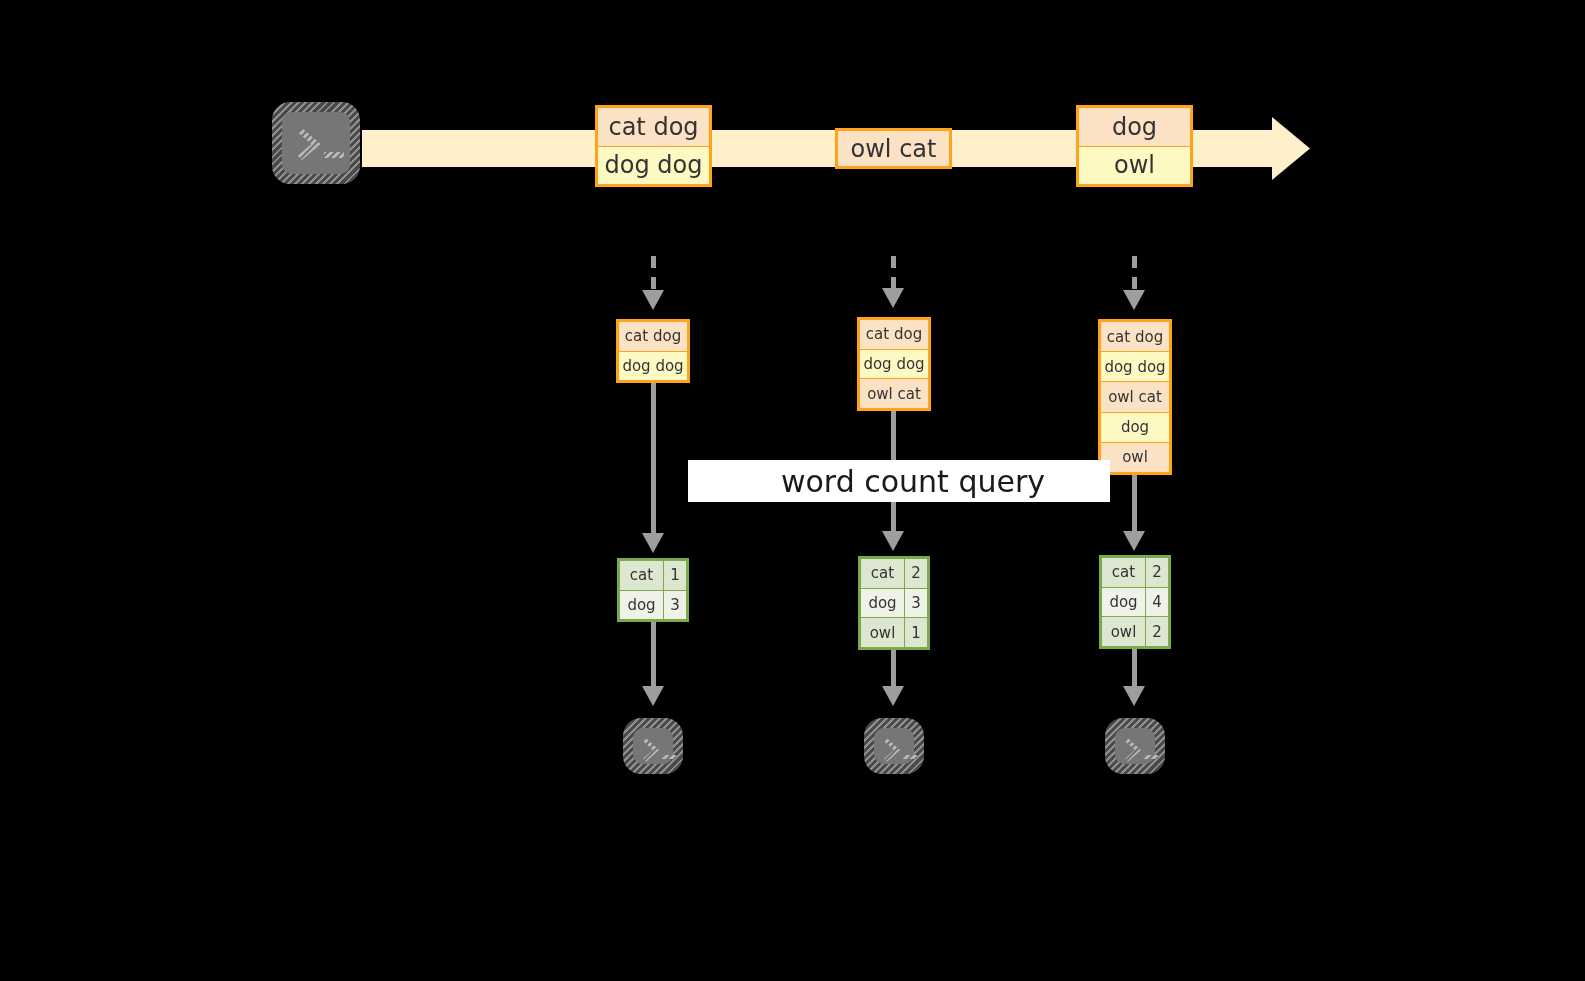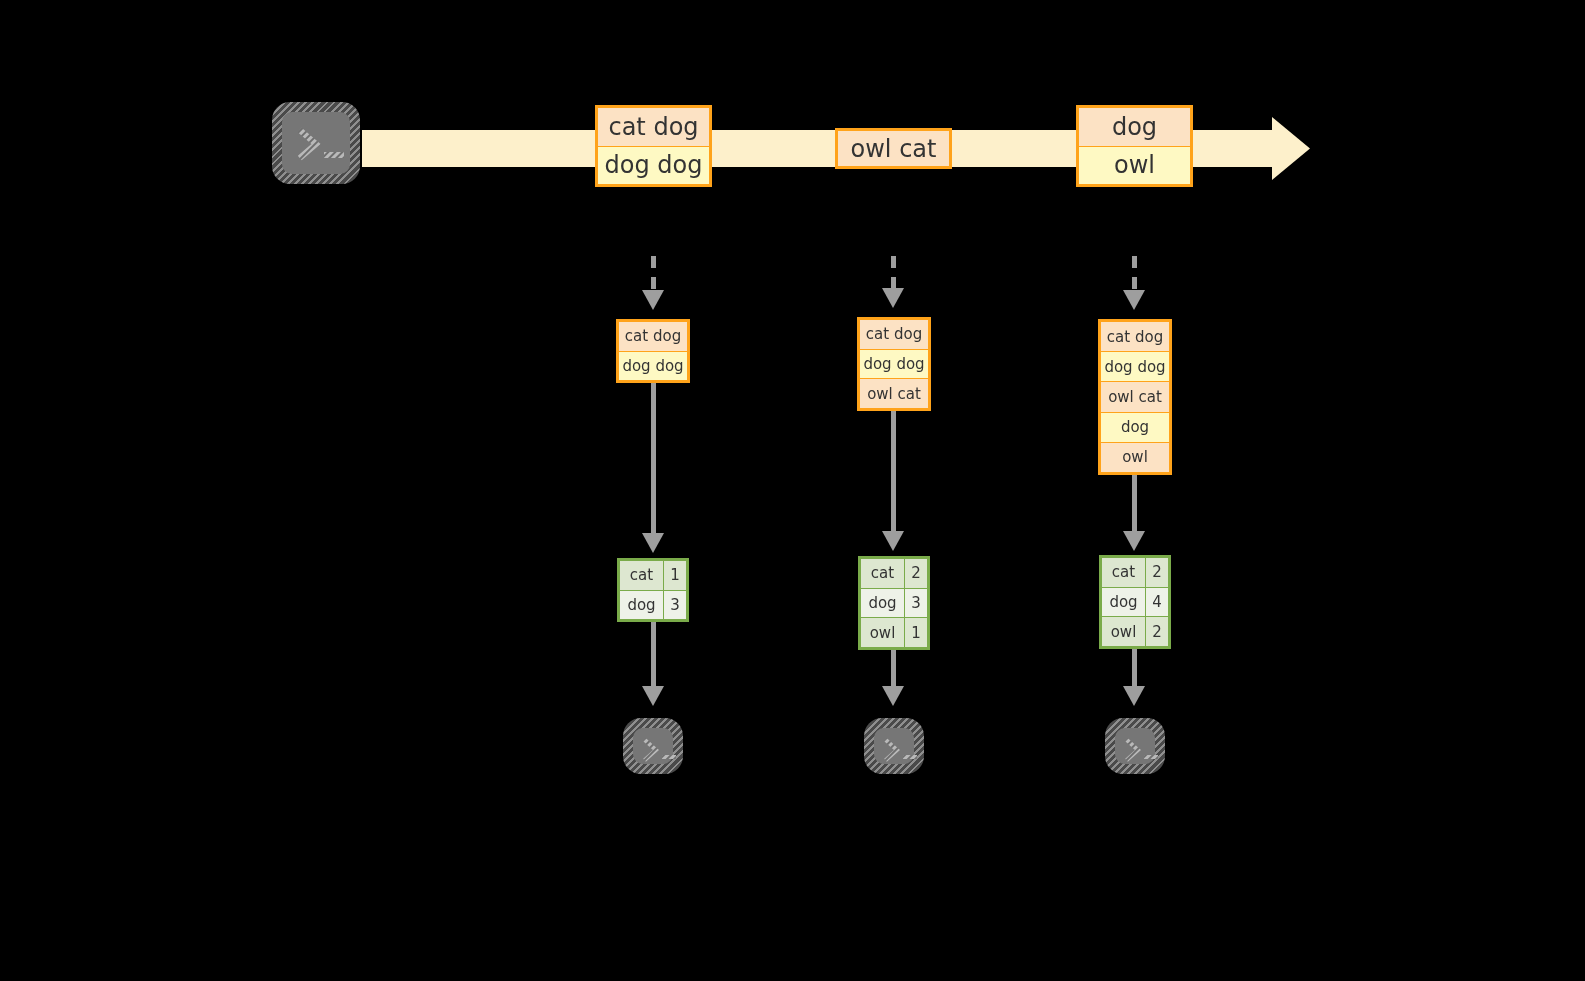--- a/index.html
+++ b/index.html
@@ -273,14 +273,17 @@
 
   <div class="term" style="left:1105px; top:718px; width:60px; height:56px;">
     <div class="hatch"></div>
     <div class="inner"></div>
     <svg width="60" height="56" viewBox="0 0 60 56">
       <path d="M13 13 L23 22 L13 31" stroke="url(#gp)" stroke-width="4" fill="none" stroke-linecap="square"></path>
       <rect x="29" y="27" width="14" height="4" fill="url(#gp)"></rect>
     </svg>
   </div>
 
+  <div class="wband" style="left:688px; top:460px; width:422px; height:42px;">
+    <span>word count query</span>
+  </div>
 
 </div>
 
 </body></html>

